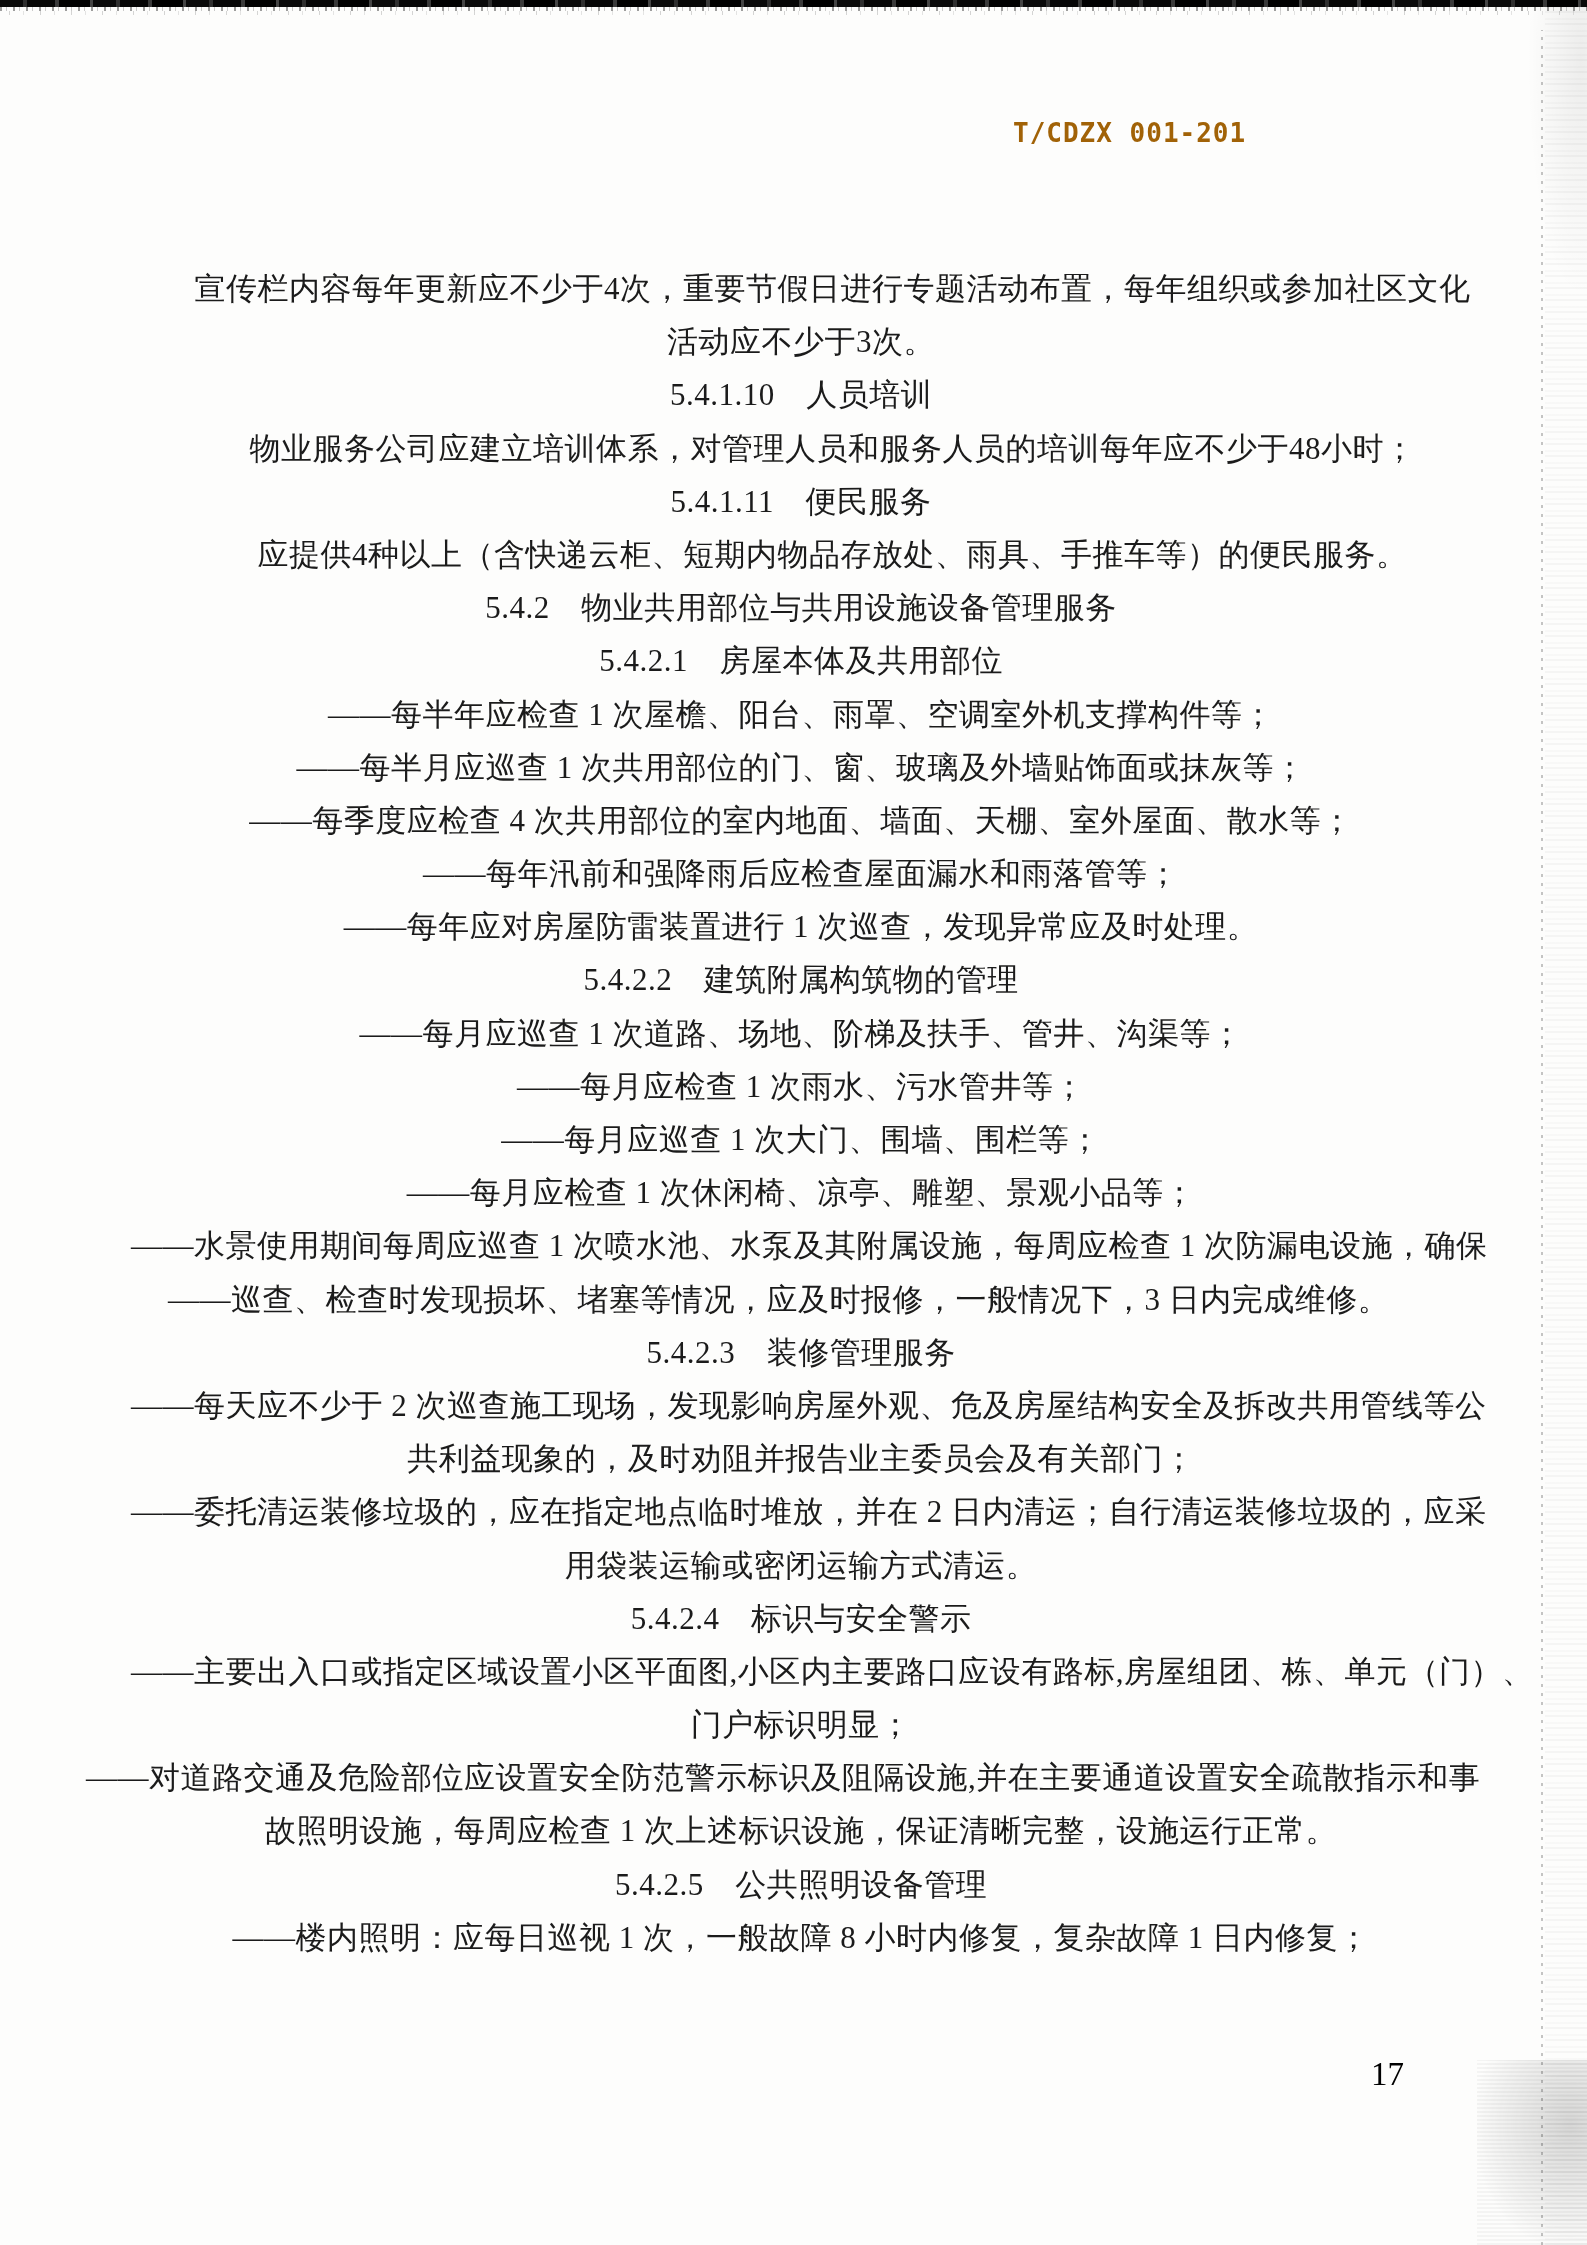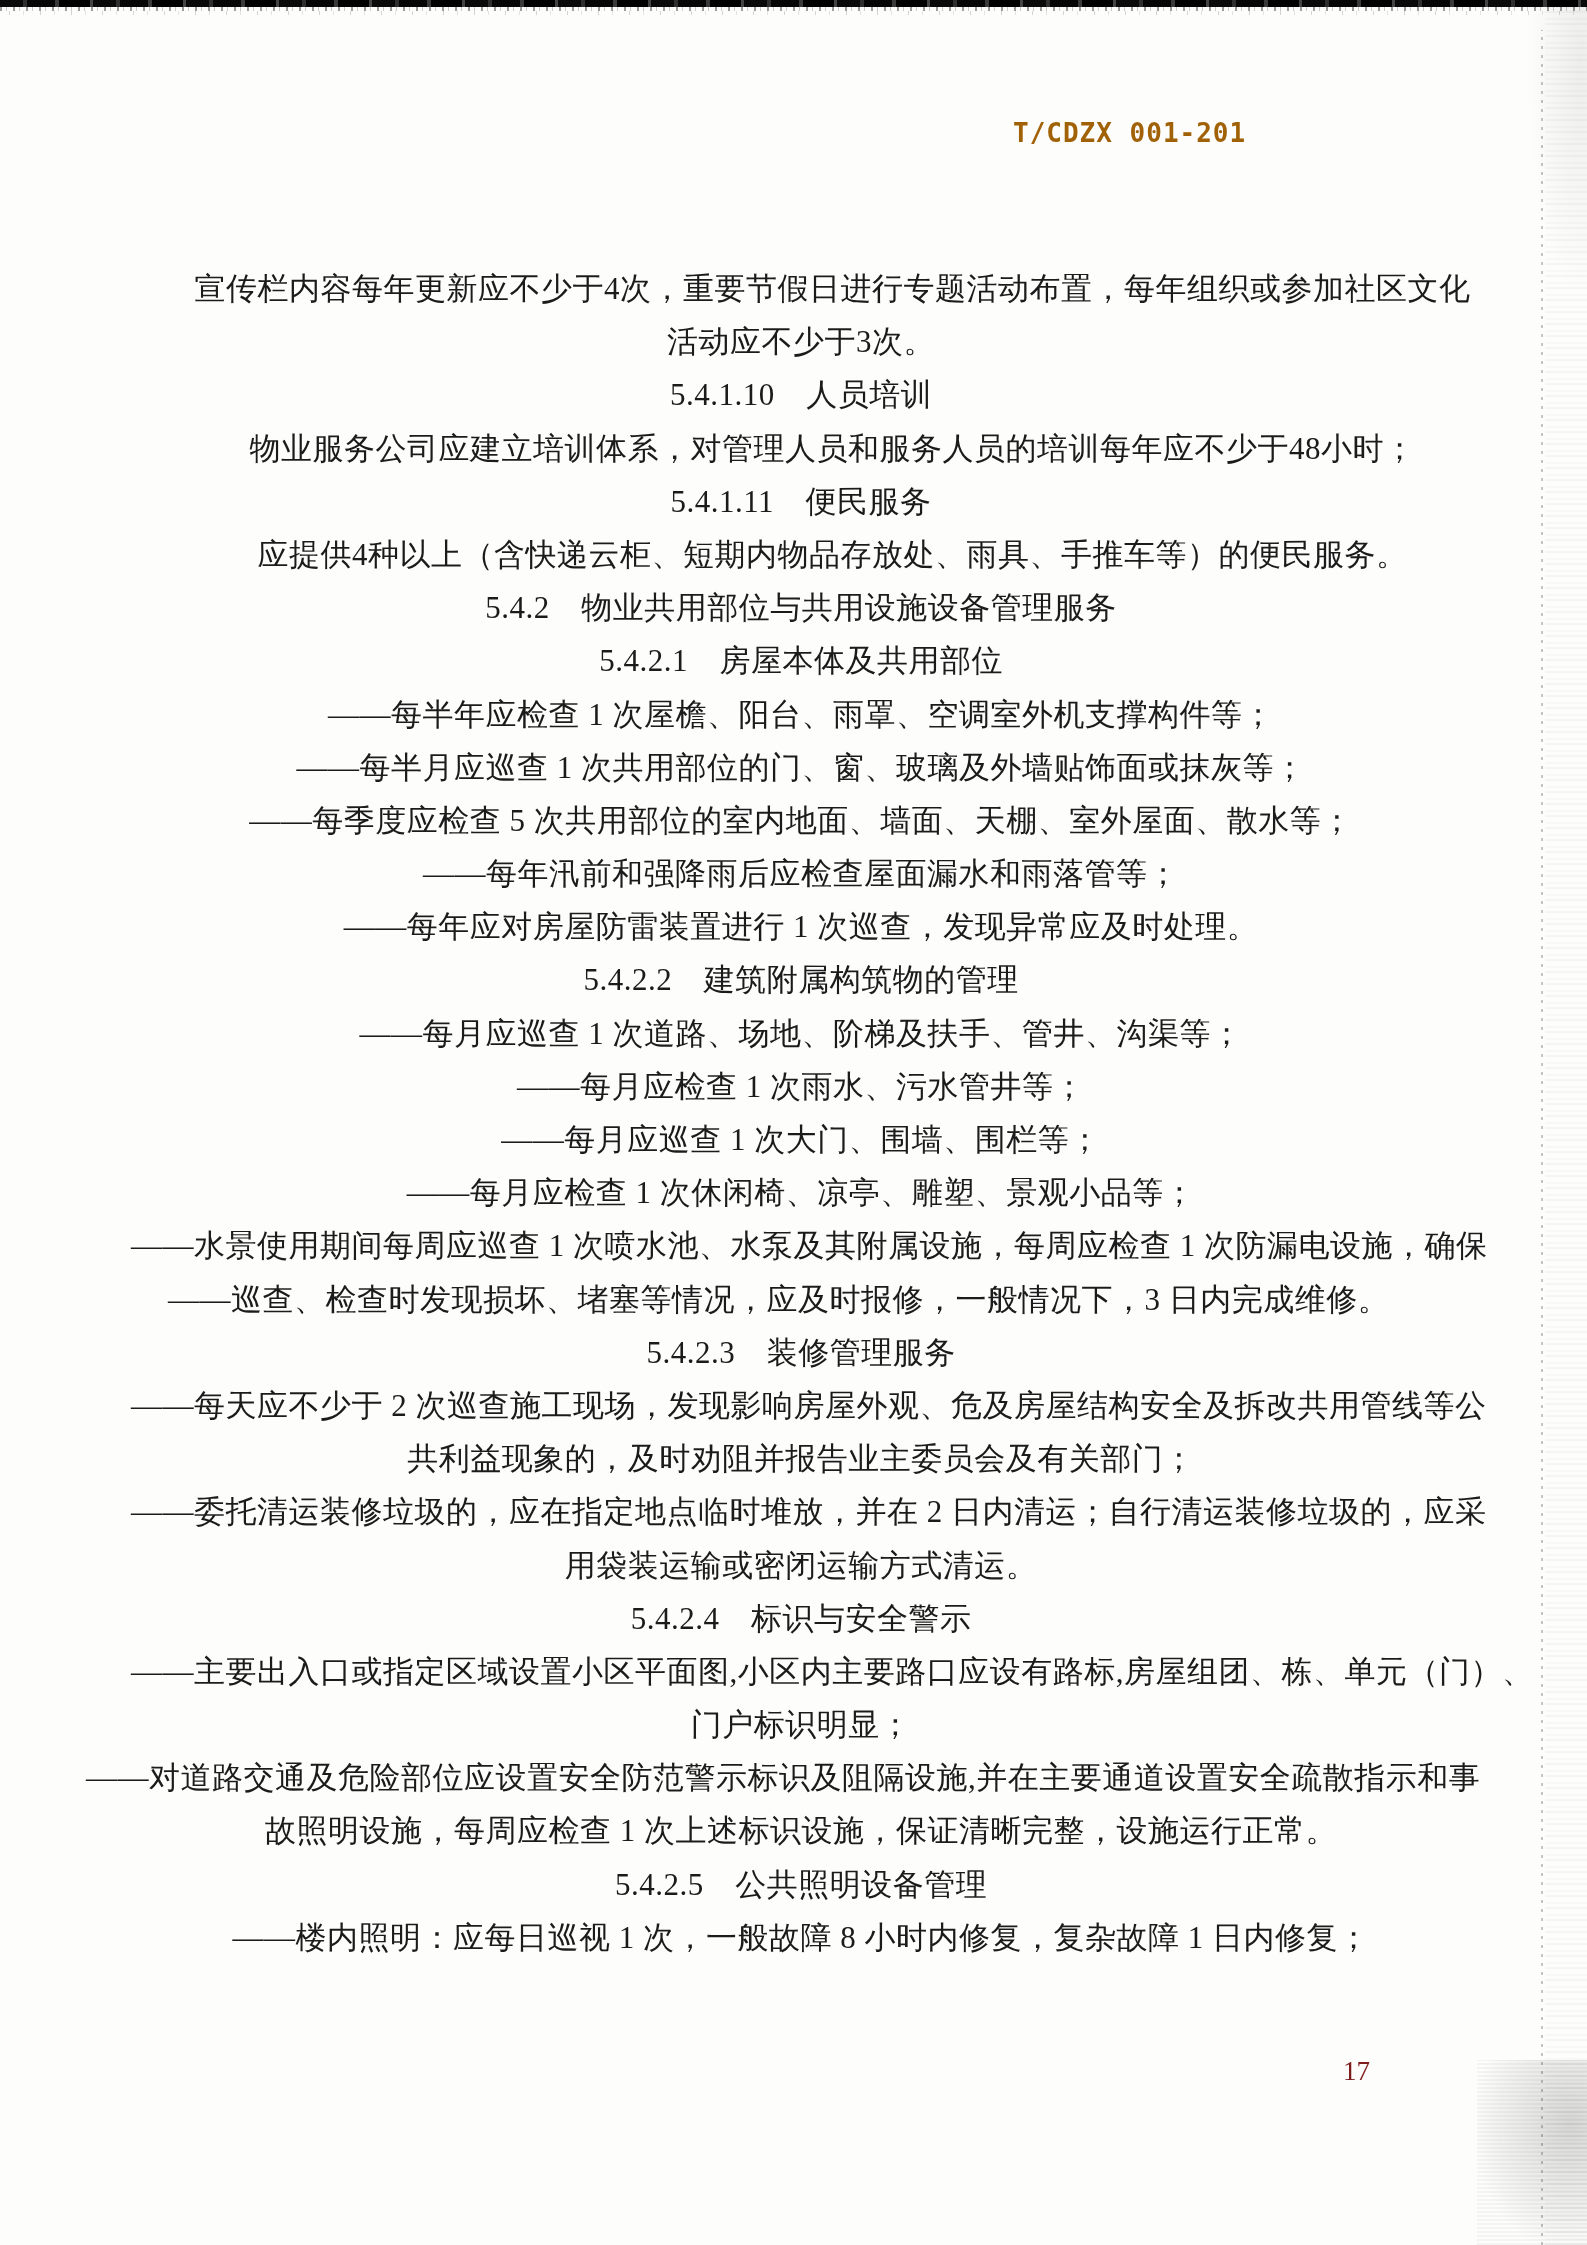--- a/index.html
+++ b/index.html
@@ -41,22 +41,22 @@
   }
 
   
   .std-code{
     position:absolute; left:1013px; top:118px;
     font-family:"DejaVu Sans Mono",monospace;
     font-size:26px; letter-spacing:1px; color:#a16207; font-weight:600;
     white-space:pre;
   }
   .page-num{
-    position:absolute; left:1343px; top:2056px;
-    font-size:27px; color:#7f1d1d;
+    position:absolute; left:1371px; top:2056px;
+    font-size:33px; color:#000000;
   }
 
   
   .content{
     position:absolute; left:131px; top:262px; width:1340px;
     font-size:31px;
   }
   .doc-line{
     height:53.2px; line-height:53.2px;
     white-space:pre;
@@ -84,21 +84,21 @@
     <div class="doc-line ln-indent">宣传栏内容每年更新应不少于4次，重要节假日进行专题活动布置，每年组织或参加社区文化</div>
     <div class="doc-line">活动应不少于3次。</div>
     <div class="doc-line ln-head">5.4.1.10　人员培训</div>
     <div class="doc-line ln-indent">物业服务公司应建立培训体系，对管理人员和服务人员的培训每年应不少于48小时；</div>
     <div class="doc-line ln-head">5.4.1.11　便民服务</div>
     <div class="doc-line ln-indent">应提供4种以上（含快递云柜、短期内物品存放处、雨具、手推车等）的便民服务。</div>
     <div class="doc-line ln-head">5.4.2　物业共用部位与共用设施设备管理服务</div>
     <div class="doc-line ln-head">5.4.2.1　房屋本体及共用部位</div>
     <div class="doc-line">——每半年应检查 1 次屋檐、阳台、雨罩、空调室外机支撑构件等；</div>
     <div class="doc-line">——每半月应巡查 1 次共用部位的门、窗、玻璃及外墙贴饰面或抹灰等；</div>
-    <div class="doc-line">——每季度应检查 5 次共用部位的室内地面、墙面、天棚、室外屋面、散水等；</div>
+    <div class="doc-line">——每季度应检查 4 次共用部位的室内地面、墙面、天棚、室外屋面、散水等；</div>
     <div class="doc-line">——每年汛前和强降雨后应检查屋面漏水和雨落管等；</div>
     <div class="doc-line">——每年应对房屋防雷装置进行 1 次巡查，发现异常应及时处理。</div>
     <div class="doc-line ln-head">5.4.2.2　建筑附属构筑物的管理</div>
     <div class="doc-line">——每月应巡查 1 次道路、场地、阶梯及扶手、管井、沟渠等；</div>
     <div class="doc-line">——每月应检查 1 次雨水、污水管井等；</div>
     <div class="doc-line">——每月应巡查 1 次大门、围墙、围栏等；</div>
     <div class="doc-line">——每月应检查 1 次休闲椅、凉亭、雕塑、景观小品等；</div>
     <div class="doc-line">——水景使用期间每周应巡查 1 次喷水池、水泵及其附属设施，每周应检查 1 次防漏电设施，确保</div>
     <div class="doc-line ln-hang">——巡查、检查时发现损坏、堵塞等情况，应及时报修，一般情况下，3 日内完成维修。</div>
     <div class="doc-line ln-head">5.4.2.3　装修管理服务</div>

